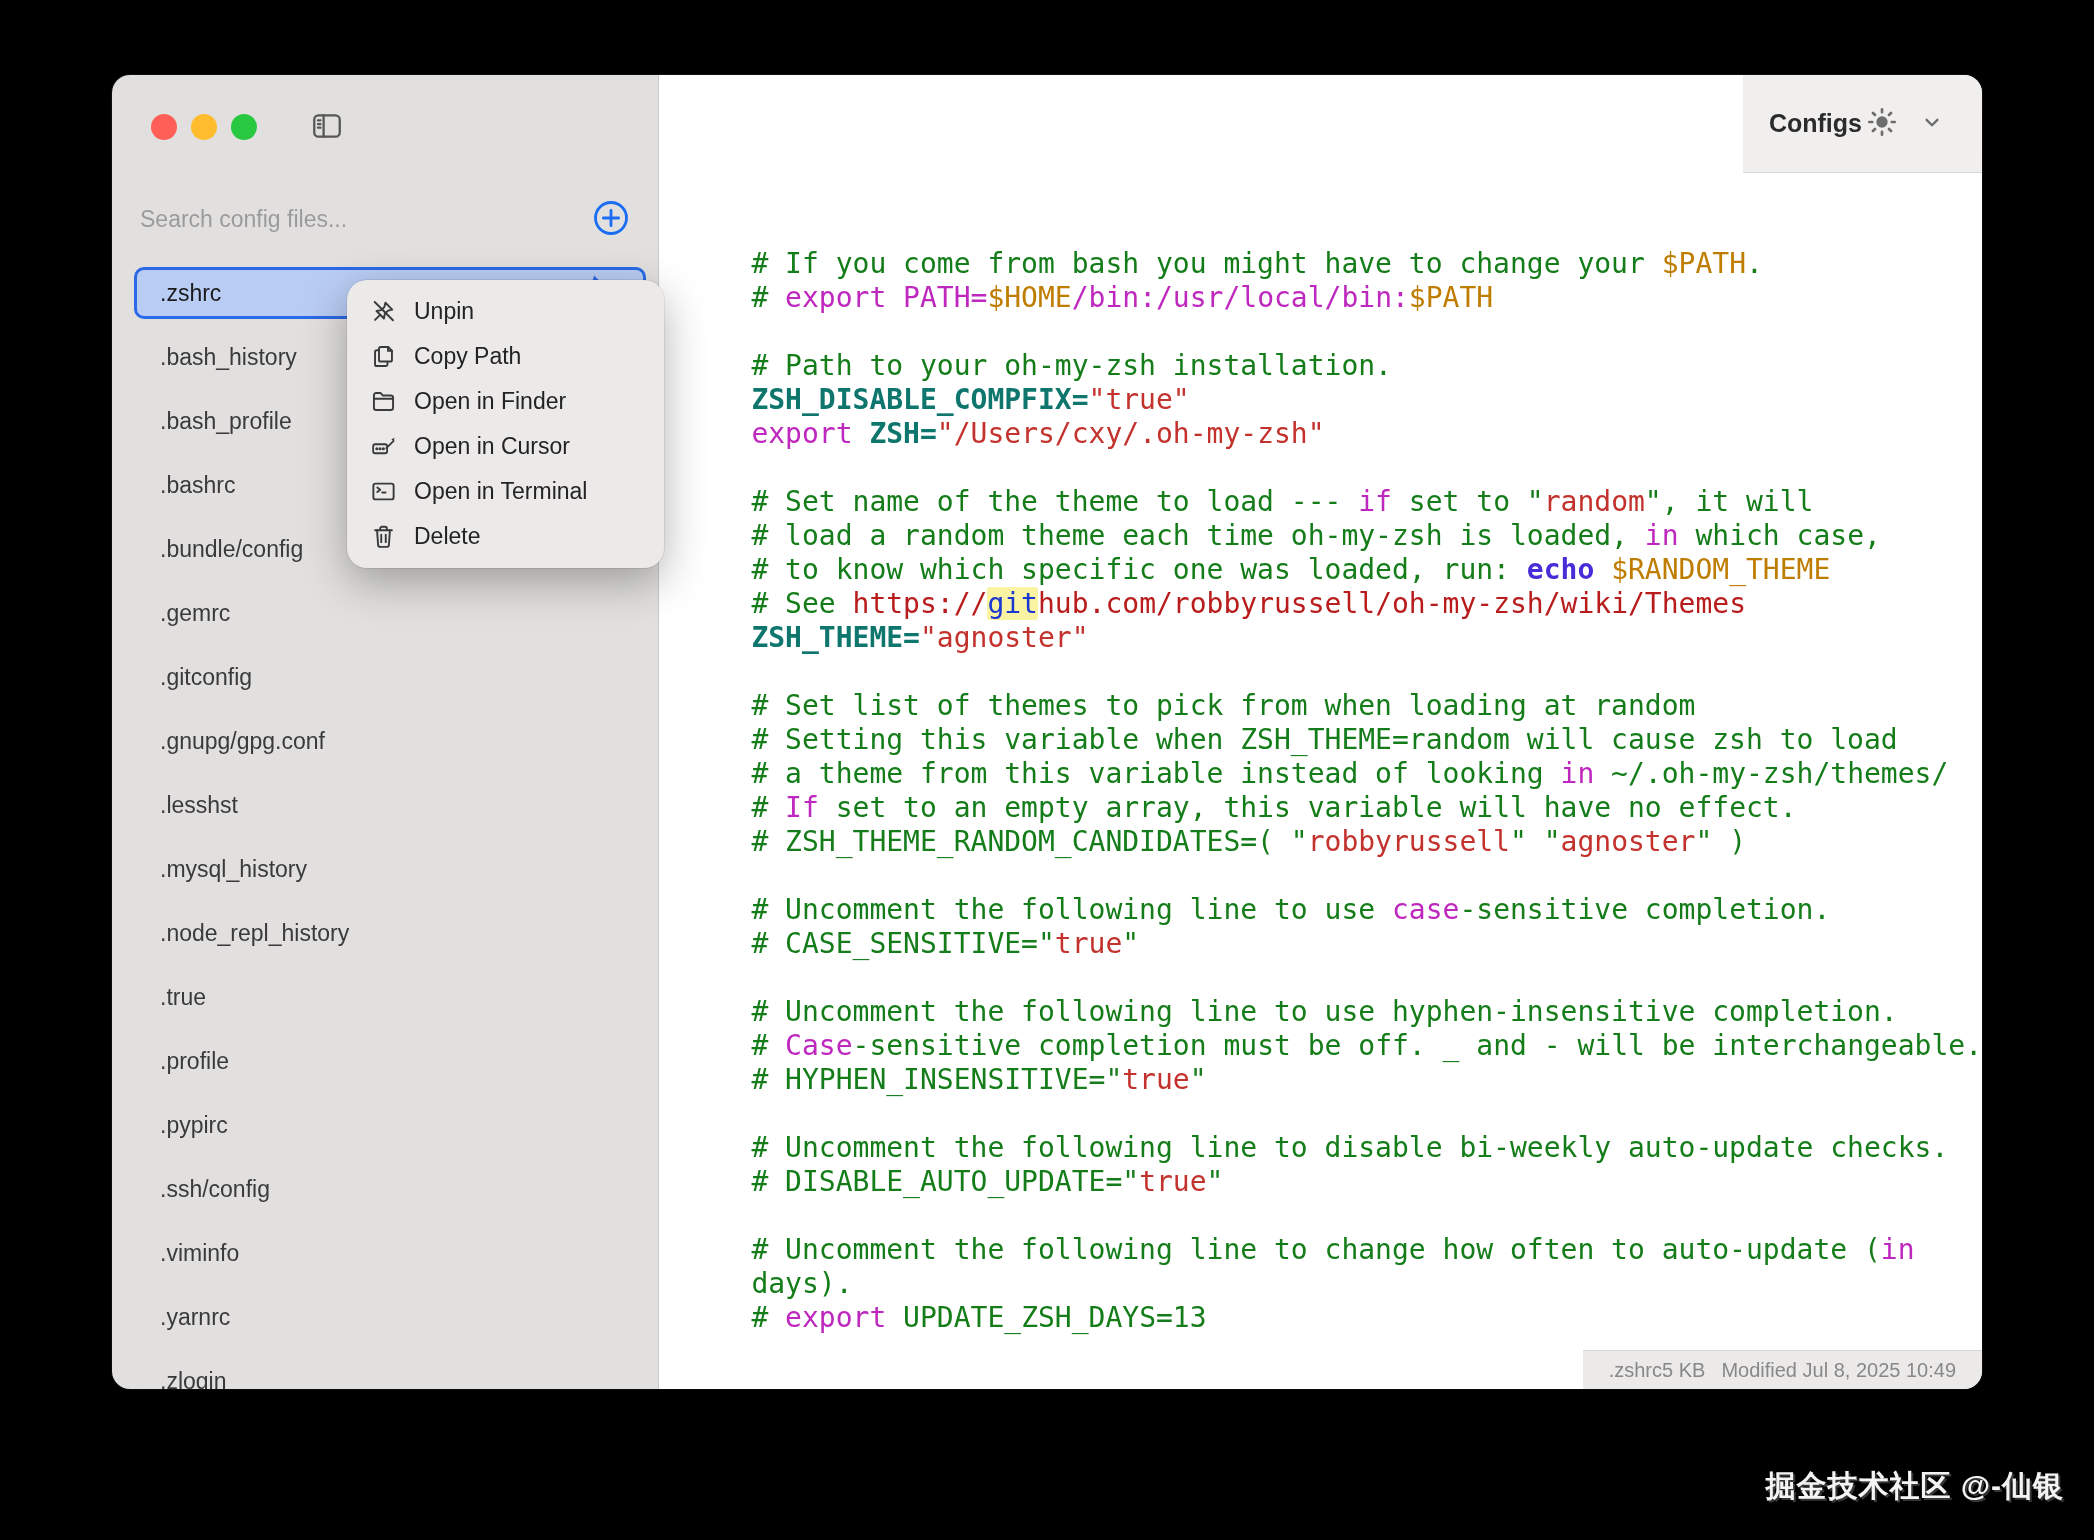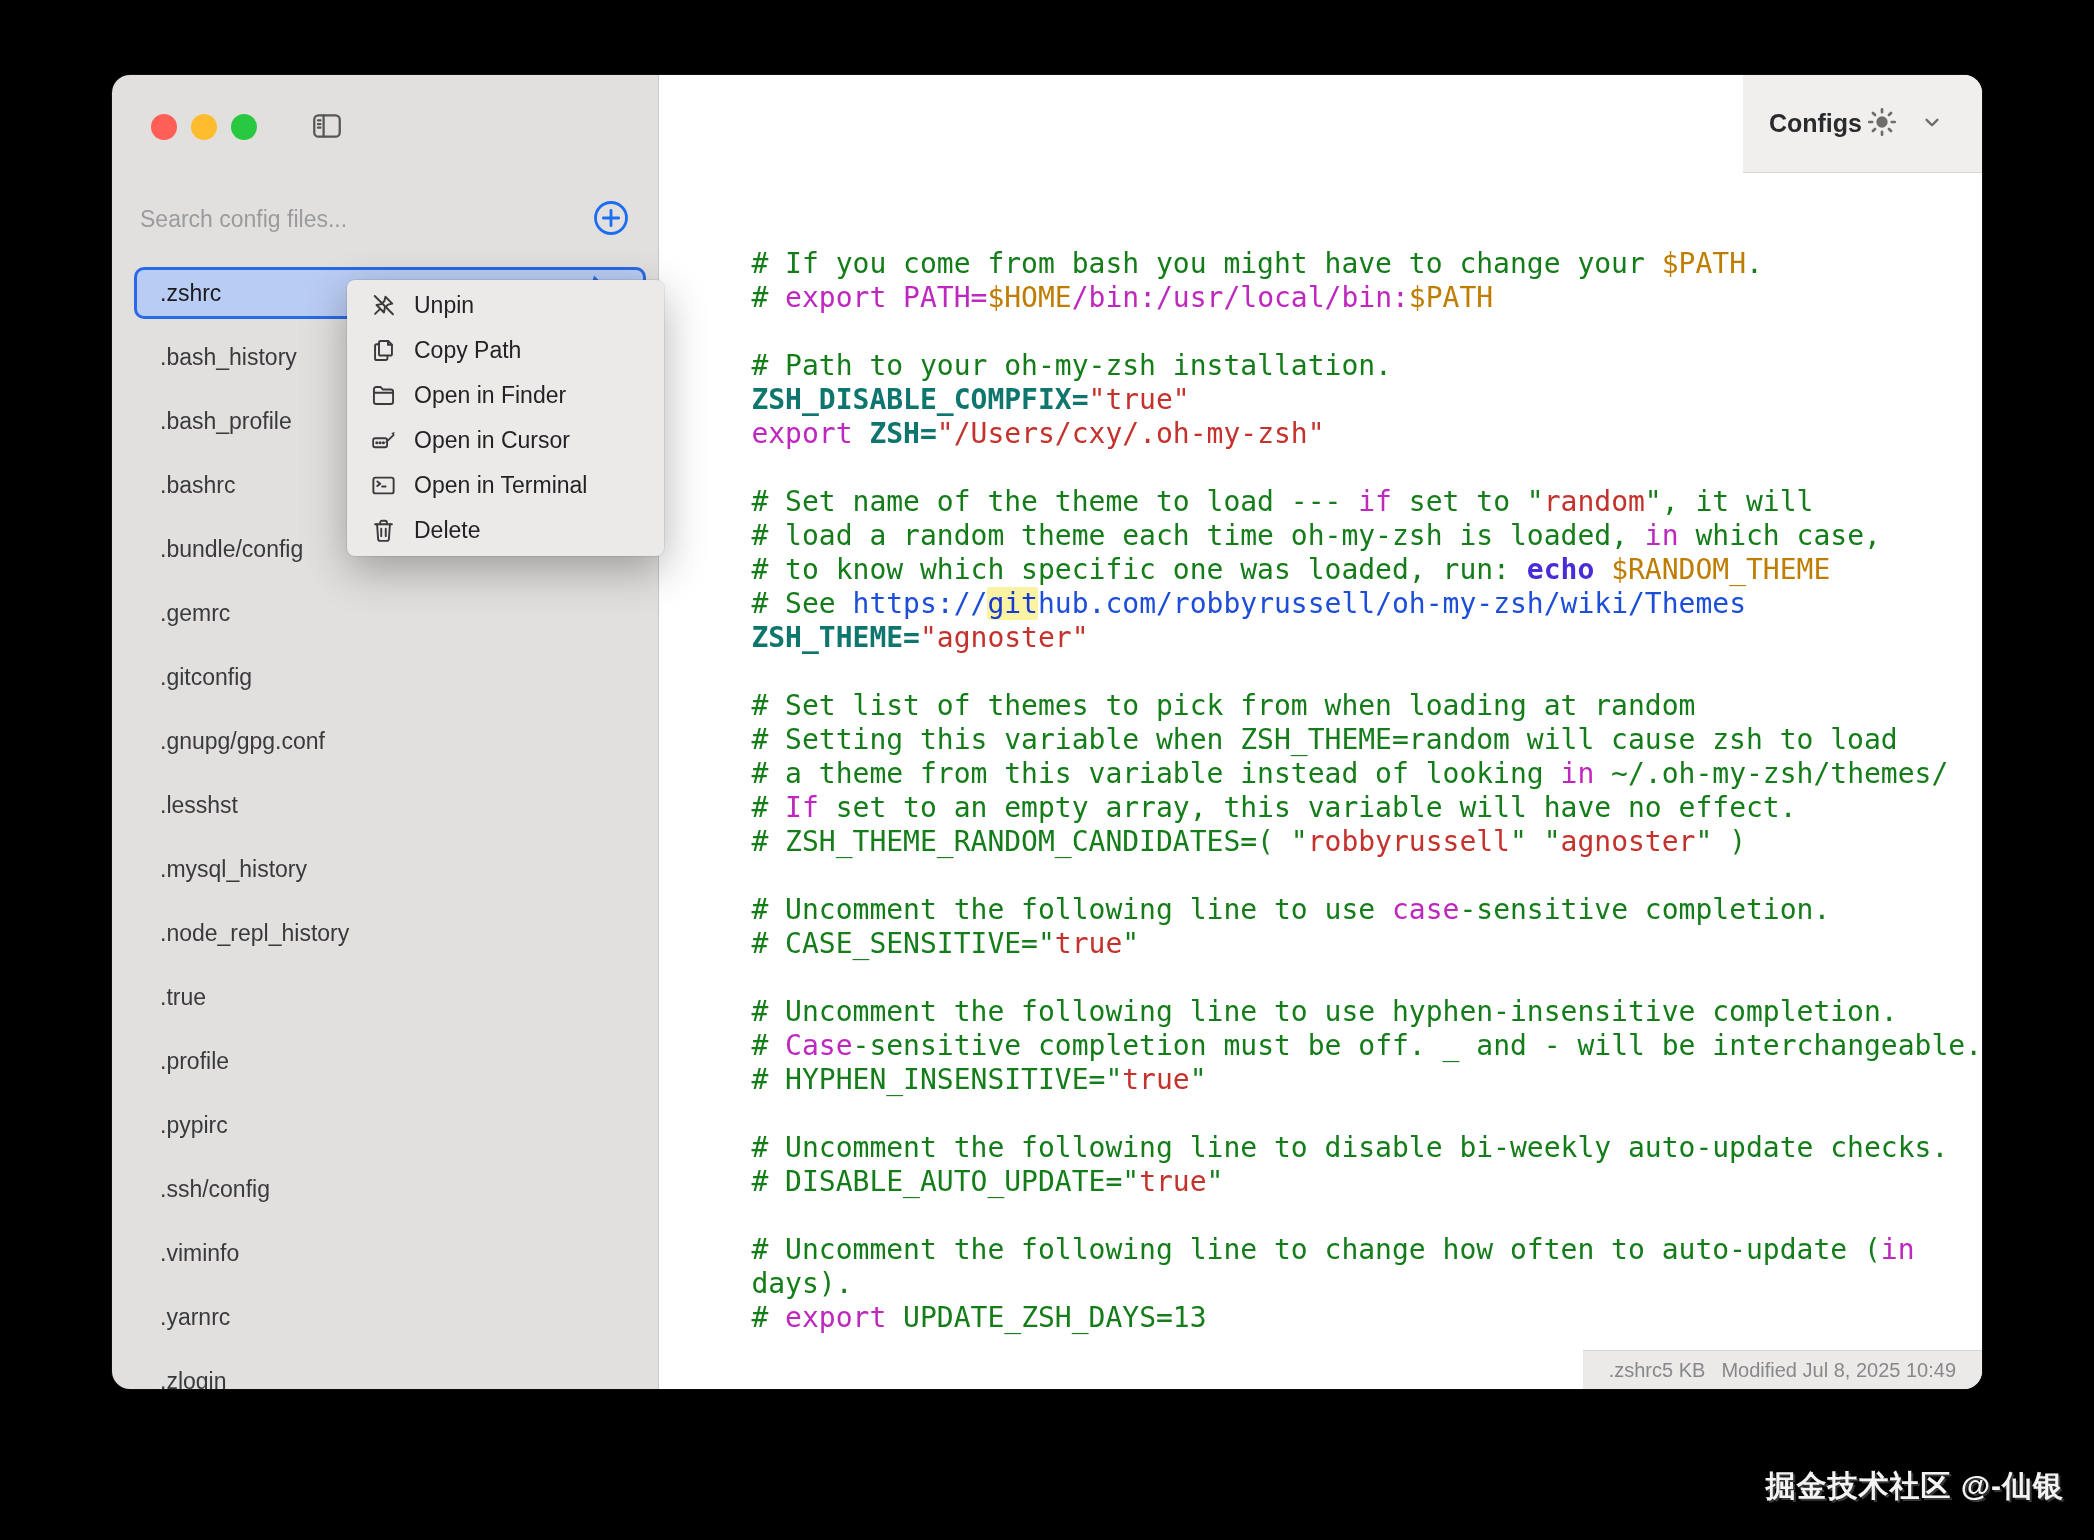--- a/index.html
+++ b/index.html
@@ -60,32 +60,32 @@
                 font-size:22px; color:#5d5d5f; }
   .find-close { position:absolute; left:934px; top:16px; width:36px; height:36px;
                 background:none; border:none; }
   .find-close svg { width:34px; height:34px; }
 
   .code-area { flex:1; padding:7px 0 0 26px; overflow:hidden; background:#fff;
                font-family:"DejaVu Sans Mono", monospace; font-size:28px; line-height:34px;
                white-space:pre; }
   .code-line { height:34px; }
   .c-g { color:#147d19; } .c-k { color:#be28be; } .c-v { color:#bf7d00; }
-  .c-s { color:#c3322d; } .c-u { color:#1d4ed8; } .c-b { color:#462dd7;font-weight:bold; }
+  .c-s { color:#c3322d; } .c-u { color:#b91c1c; } .c-b { color:#462dd7;font-weight:bold; }
   .c-p { color:#0f766e;font-weight:bold; }
   .c-m { color:#1937d2; background:#faf3a2; border-radius:3px; }
 
   .status-bar { height:39px; flex:none; background:#ebeae8; border-top:1px solid #d8d6d4;
                 display:flex; align-items:center; justify-content:space-between;
                 padding:0 26px; font-size:20px; color:#88888a; }
   .status-right { display:flex; gap:16px; }
 
   
   .context-menu { position:absolute; left:235px; top:205px; width:317px; background:#ebeae8;
-                  border-radius:8px; padding:3px 0; z-index:50;
+                  border-radius:20px; padding:9px 0; z-index:50;
                   box-shadow:0 14px 44px rgba(0,0,0,.30), 0 0 0 1px rgba(0,0,0,.07); }
   .menu-item { height:45px; display:flex; align-items:center; gap:17px; padding:0 22px;
                font-size:23px; color:#232325; }
   .menu-item .mi-icon { width:28px; height:28px; flex:none; display:flex; align-items:center;
                         justify-content:center; color:#3a3a3c; }
   .menu-item .mi-icon svg { width:27px; height:27px; }
 
   .watermark { position:absolute; right:30px; top:1466px; color:#f4f4f4; font-size:30px;
                font-weight:600; letter-spacing:1px; text-shadow:2px 2px 0 rgba(120,120,120,.45); }
 </style>

